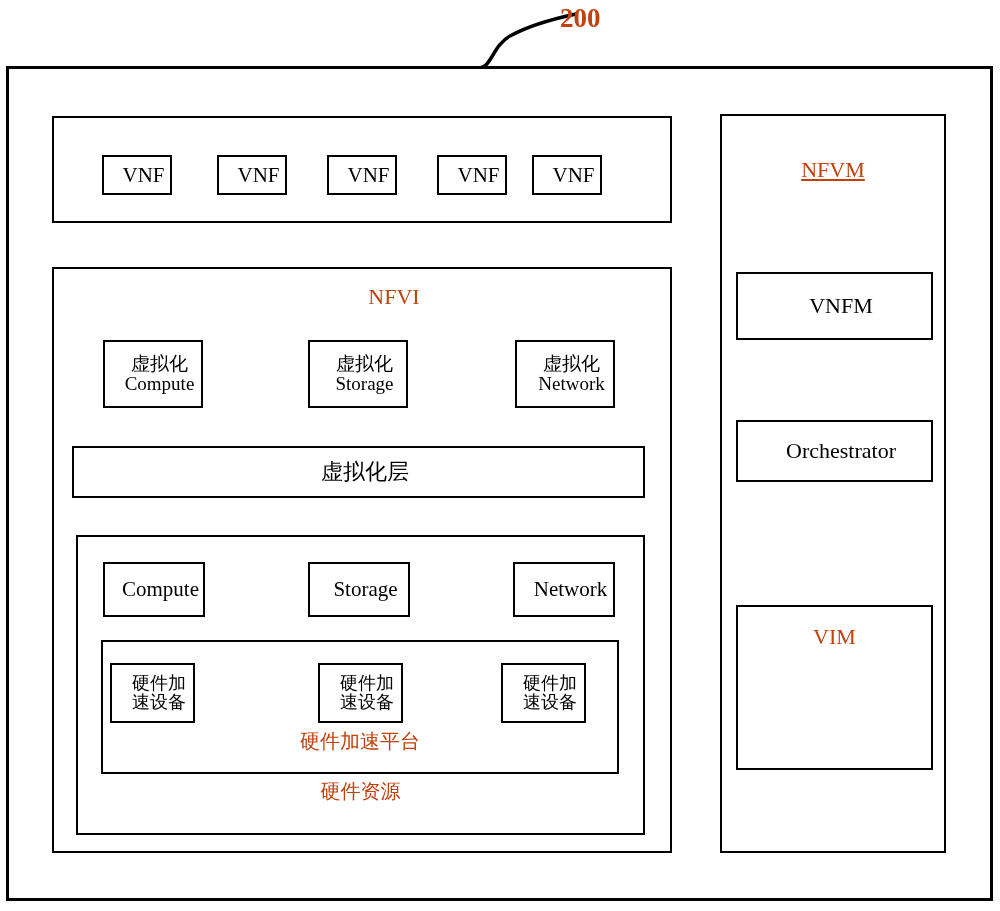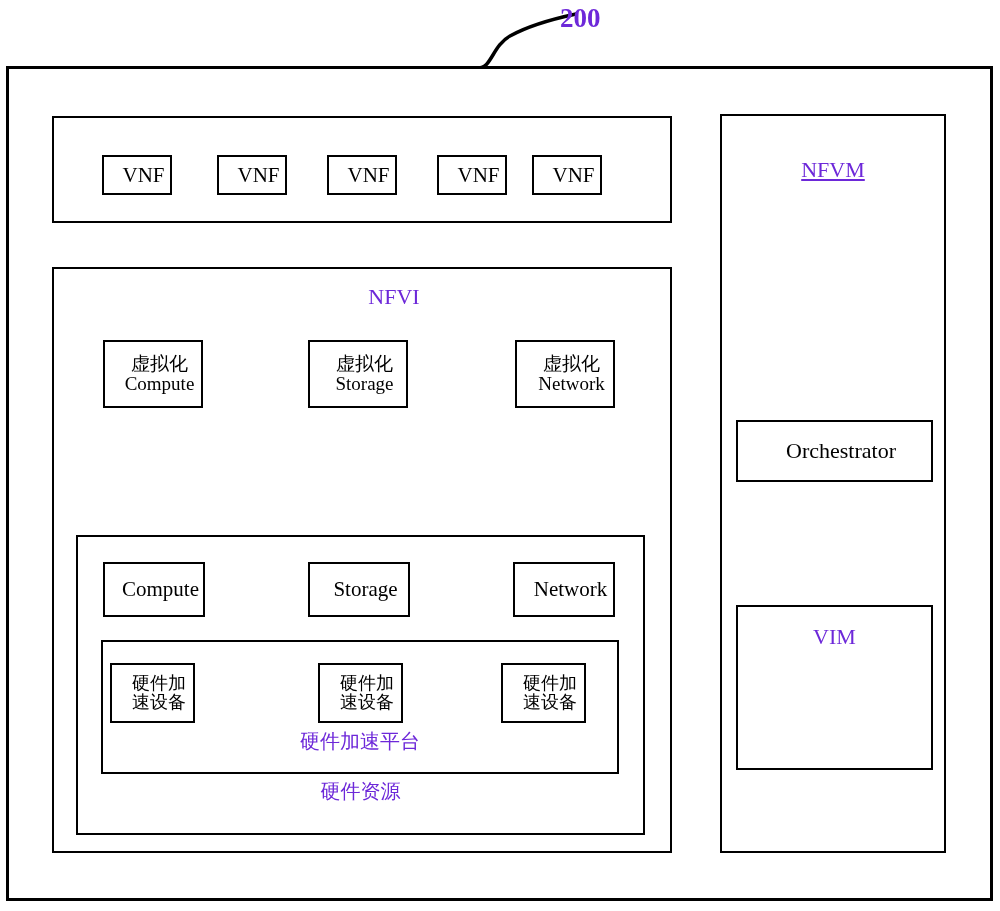--- a/index.html
+++ b/index.html
@@ -22,21 +22,21 @@
     position: absolute;
     border: 2px solid #000000;
     background: #ffffff;
     box-sizing: border-box;
   }
   .lbl {
     position: absolute;
     text-align: center;
     white-space: pre-line;
     line-height: 1.06;
-    color: #6d28d9;
+    color: #c2410c;
   }
   .ctr {
     display: flex;
     align-items: center;
     justify-content: center;
     text-align: center;
     white-space: pre-line;
     line-height: 1.06;
     padding-left: 13px;
   }
@@ -181,20 +181,21 @@
   <div id="nfvi-container" class="box"></div>
   <div id="nfvi-title" class="lbl">NFVI</div>
 
   <div class="box ctr virt-box" style="left:103px;">虚拟化
 Compute</div>
   <div class="box ctr virt-box" style="left:308px;">虚拟化
 Storage</div>
   <div class="box ctr virt-box" style="left:515px;">虚拟化
 Network</div>
 
+  <div id="virt-layer-box" class="box ctr">虚拟化层</div>
 
   <div id="hw-res-box" class="box"></div>
 
   <div class="box ctr hw-box" style="left:103px;">Compute</div>
   <div class="box ctr hw-box" style="left:308px;">Storage</div>
   <div class="box ctr hw-box" style="left:513px;">Network</div>
 
   <div id="hw-accel-platform-box" class="box"></div>
 
   <div class="box ctr accel-dev-box" style="left:110px;">硬件加
@@ -204,19 +205,20 @@
   <div class="box ctr accel-dev-box" style="left:501px;">硬件加
 速设备</div>
 
   <div id="hw-accel-platform-label" class="lbl">硬件加速平台</div>
 
   <div id="hw-res-label" class="lbl">硬件资源</div>
 
   <div id="nfvm-container" class="box"></div>
   <div id="nfvm-title" class="lbl">NFVM</div>
 
+  <div id="vnfm-box" class="box ctr">VNFM</div>
 
   <div id="orchestrator-box" class="box ctr">Orchestrator</div>
 
   <div id="vim-box" class="box"></div>
   <div id="vim-title" class="lbl">VIM</div>
 
 </div>
 
 </body></html>

